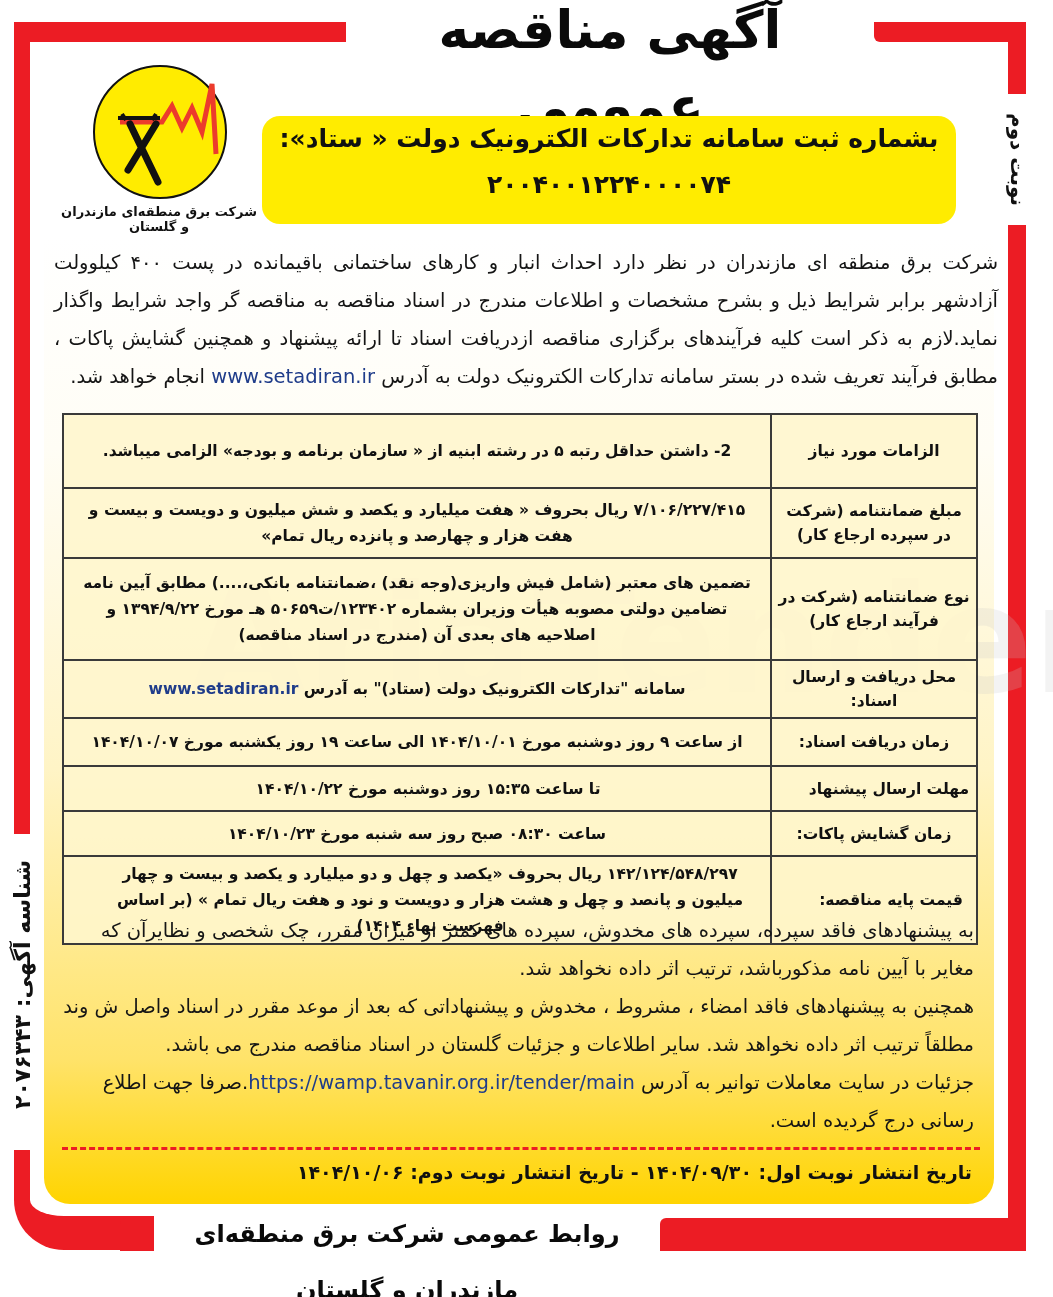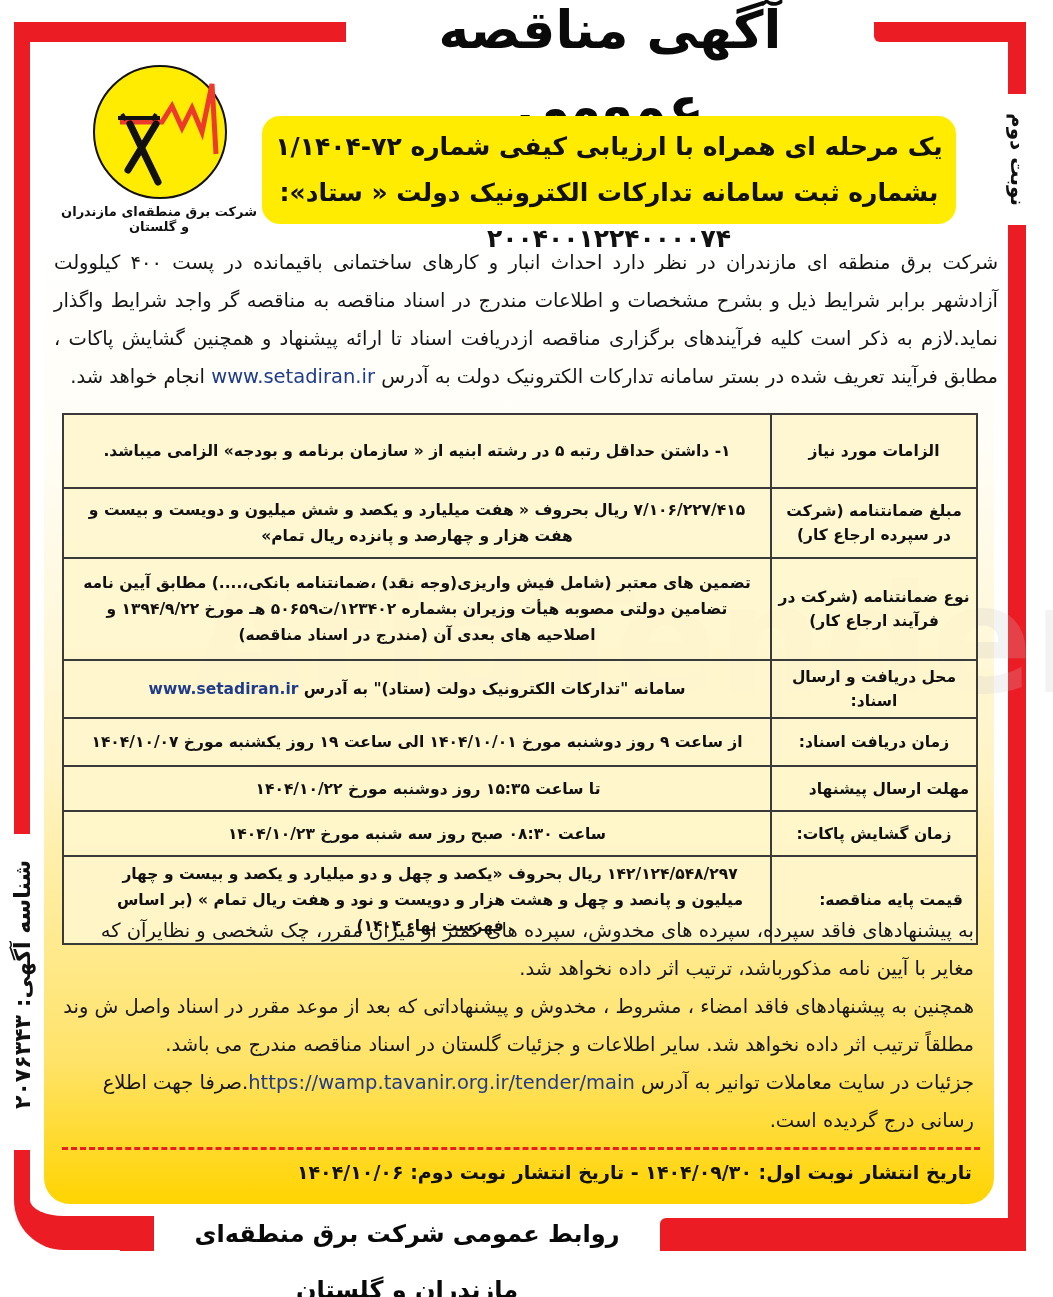--- a/index.html
+++ b/index.html
@@ -112,37 +112,36 @@
     <circle cx="70" cy="70" r="66" fill="#ffec00" stroke="#111" stroke-width="2"></circle>
     <path d="M30 60 L72 60 L82 44 L92 66 L102 46 L112 70 L122 22 L126 92" fill="none" stroke="#ec3b2c" stroke-width="5" stroke-linejoin="miter"></path>
     <path d="M28 56 L70 56" stroke="#111" stroke-width="4"></path>
     <path d="M32 52 L36 58 M66 52 L62 58" stroke="#111" stroke-width="4"></path>
     <path d="M40 62 L68 120 M66 62 L38 108" stroke="#111" stroke-width="7" stroke-linecap="round"></path>
   </svg>
 </div>
 <div class="logo-caption">شرکت برق منطقه‌ای مازندران و گلستان</div>
 
 <div class="header-box">
-  <div class="l1">یک مرحله ای همراه با ارزیابی کیفی شماره ۷۲-۱/۱۴۰۴</div>
   <div class="l2">بشماره ثبت سامانه تدارکات الکترونیک دولت « ستاد»: ۲۰۰۴۰۰۱۲۲۴۰۰۰۰۷۴</div>
 </div>
 
 <div class="intro">
   <span>شرکت برق منطقه ای مازندران در نظر دارد احداث انبار و کارهای ساختمانی باقیمانده در پست ۴۰۰ کیلوولت آزادشهر برابر شرایط ذیل و بشرح مشخصات و اطلاعات مندرج در اسناد مناقصه به مناقصه گر واجد شرایط واگذار نماید.لازم به ذکر است کلیه فرآیندهای برگزاری مناقصه ازدریافت اسناد تا ارائه پیشنهاد و همچنین گشایش پاکات ، مطابق فرآیند تعریف شده در بستر سامانه تدارکات الکترونیک دولت به آدرس</span>
   <span class="link">www.setadiran.ir</span>
   <span>انجام خواهد شد.</span>
 </div>
 
 <div class="watermark">AriaTender</div>
 
 <table class="tbl">
   <tbody>
       <tr class="r1">
     <td class="lbl">الزامات مورد نیاز</td>
-    <td class="val">۱- داشتن حداقل رتبه ۵ در رشته ابنیه از « سازمان برنامه و بودجه» الزامی میباشد.</td>
+    <td class="val">2- داشتن حداقل رتبه ۵ در رشته ابنیه از « سازمان برنامه و بودجه» الزامی میباشد.</td>
   </tr>
   <tr class="r2">
     <td class="lbl">مبلغ ضمانتنامه (شرکت در سپرده ارجاع کار)</td>
     <td class="val">۷/۱۰۶/۲۲۷/۴۱۵ ریال بحروف « هفت میلیارد و یکصد و شش میلیون و دویست و بیست و هفت هزار و چهارصد و پانزده ریال تمام»</td>
   </tr>
   <tr class="r3">
     <td class="lbl">نوع ضمانتنامه (شرکت در فرآیند ارجاع کار)</td>
     <td class="val">تضمین های معتبر (شامل فیش واریزی(وجه نقد) ،ضمانتنامه بانکی،....) مطابق آیین نامه تضامین دولتی مصوبه هیأت وزیران بشماره ۱۲۳۴۰۲/ت۵۰۶۵۹ هـ مورخ ۱۳۹۴/۹/۲۲ و اصلاحیه های بعدی آن (مندرج در اسناد مناقصه)</td>
   </tr>
   <tr class="r4">

